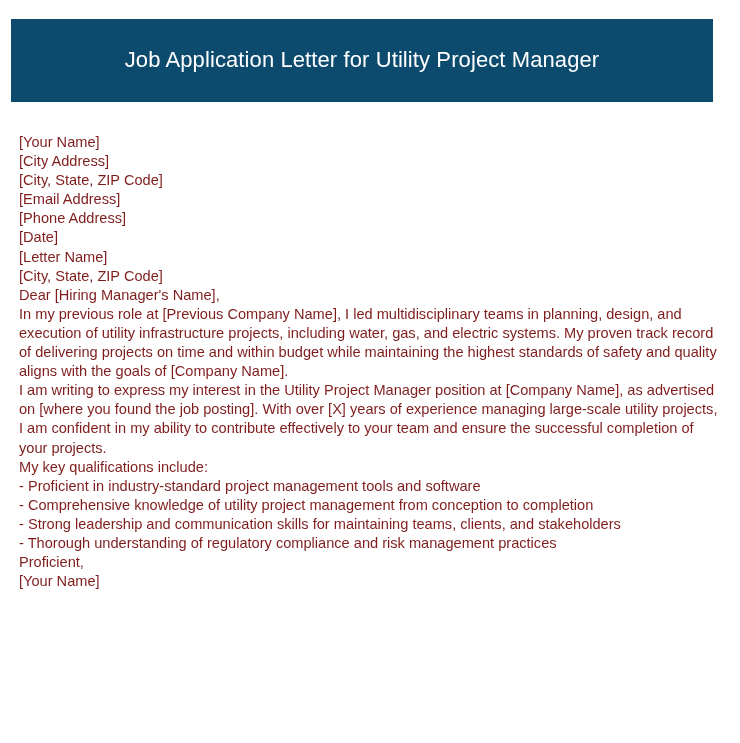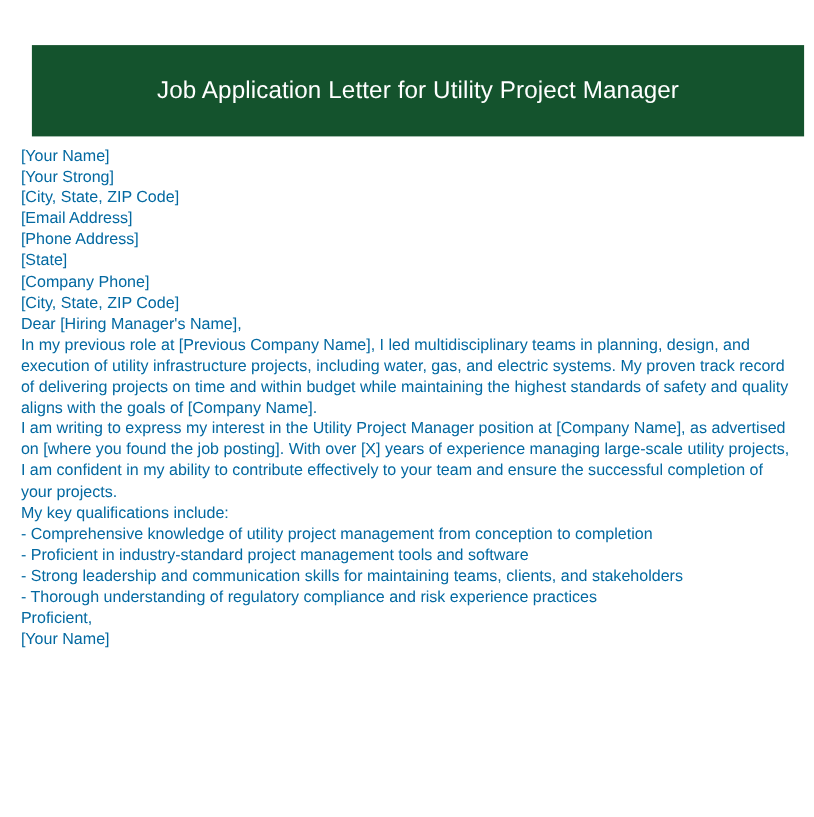--- a/index.html
+++ b/index.html
@@ -17,49 +17,48 @@
   .page {
     position: relative;
     width: 740px;
     height: 743px;
     background: #ffffff;
     box-sizing: border-box;
   }
 
   .header-banner {
     position: absolute;
-    left: 29px;
+    left: 11px;
     top: 19px;
     width: 702px;
     height: 83px;
-    background: #14532d;
+    background: #0c4a6e;
     display: flex;
     align-items: center;
     justify-content: center;
     box-sizing: border-box;
-    margin-top: 22px;
   }
 
   .header-title {
     color: #ffffff;
     font-size: 22px;
     font-weight: normal;
     letter-spacing: 0.1px;
     line-height: 1.2;
     text-align: center;
     margin: 0;
     font-family: "Liberation Sans", sans-serif;
   }
 
   .letter-body {
     position: absolute;
     left: 19px;
     top: 133px;
     width: 702px;
-    color: #0369a1;
+    color: #7f1d1d;
     font-size: 14.6px;
     line-height: 19.1px;
     font-family: "Liberation Sans", sans-serif;
     text-align: left;
   }
 
   .letter-line {
     display: block;
     white-space: normal;
   }
@@ -74,45 +73,45 @@
 <div class="page">
 
   <div class="header-banner">
     <h1 class="header-title">Job Application Letter for Utility Project Manager</h1>
   </div>
 
   <div class="letter-body">
 
     <div class="block">
       <span class="letter-line">[Your Name]</span>
-      <span class="letter-line">[Your Strong]</span>
+      <span class="letter-line">[City Address]</span>
       <span class="letter-line">[City, State, ZIP Code]</span>
       <span class="letter-line">[Email Address]</span>
       <span class="letter-line">[Phone Address]</span>
-      <span class="letter-line">[State]</span>
+      <span class="letter-line">[Date]</span>
     </div>
 
     <div class="block">
-      <span class="letter-line">[Company Phone]</span>
+      <span class="letter-line">[Letter Name]</span>
       <span class="letter-line">[City, State, ZIP Code]</span>
     </div>
 
     <div class="block">Dear [Hiring Manager's Name],</div>
 
     <div class="block">In my previous role at [Previous Company Name], I led multidisciplinary teams in planning, design, and execution of utility infrastructure projects, including water, gas, and electric systems. My proven track record of delivering projects on time and within budget while maintaining the highest standards of safety and quality aligns with the goals of [Company Name].</div>
 
     <div class="block">I am writing to express my interest in the Utility Project Manager position at [Company Name], as advertised on [where you found the job posting]. With over [X] years of experience managing large-scale utility projects, I am confident in my ability to contribute effectively to your team and ensure the successful completion of your projects.</div>
 
     <div class="block">My key qualifications include:</div>
 
     <div class="block">
+      <span class="letter-line">- Proficient in industry-standard project management tools and software</span>
       <span class="letter-line">- Comprehensive knowledge of utility project management from conception to completion</span>
-      <span class="letter-line">- Proficient in industry-standard project management tools and software</span>
       <span class="letter-line">- Strong leadership and communication skills for maintaining teams, clients, and stakeholders</span>
-      <span class="letter-line">- Thorough understanding of regulatory compliance and risk experience practices</span>
+      <span class="letter-line">- Thorough understanding of regulatory compliance and risk management practices</span>
     </div>
 
 
 
     <div class="block">Proficient,</div>
 
     <div class="block">[Your Name]</div>
 
   </div>
 

